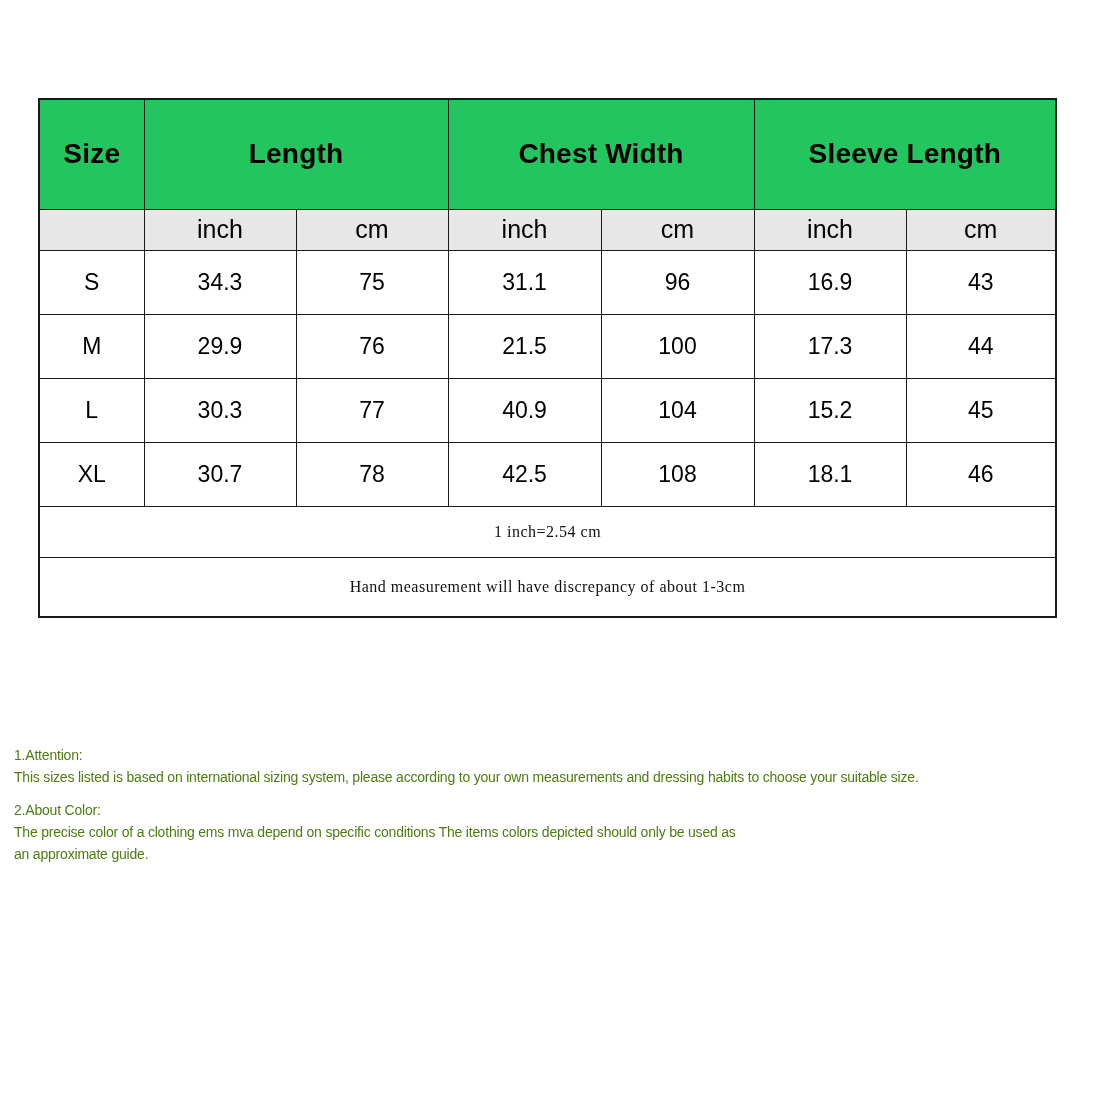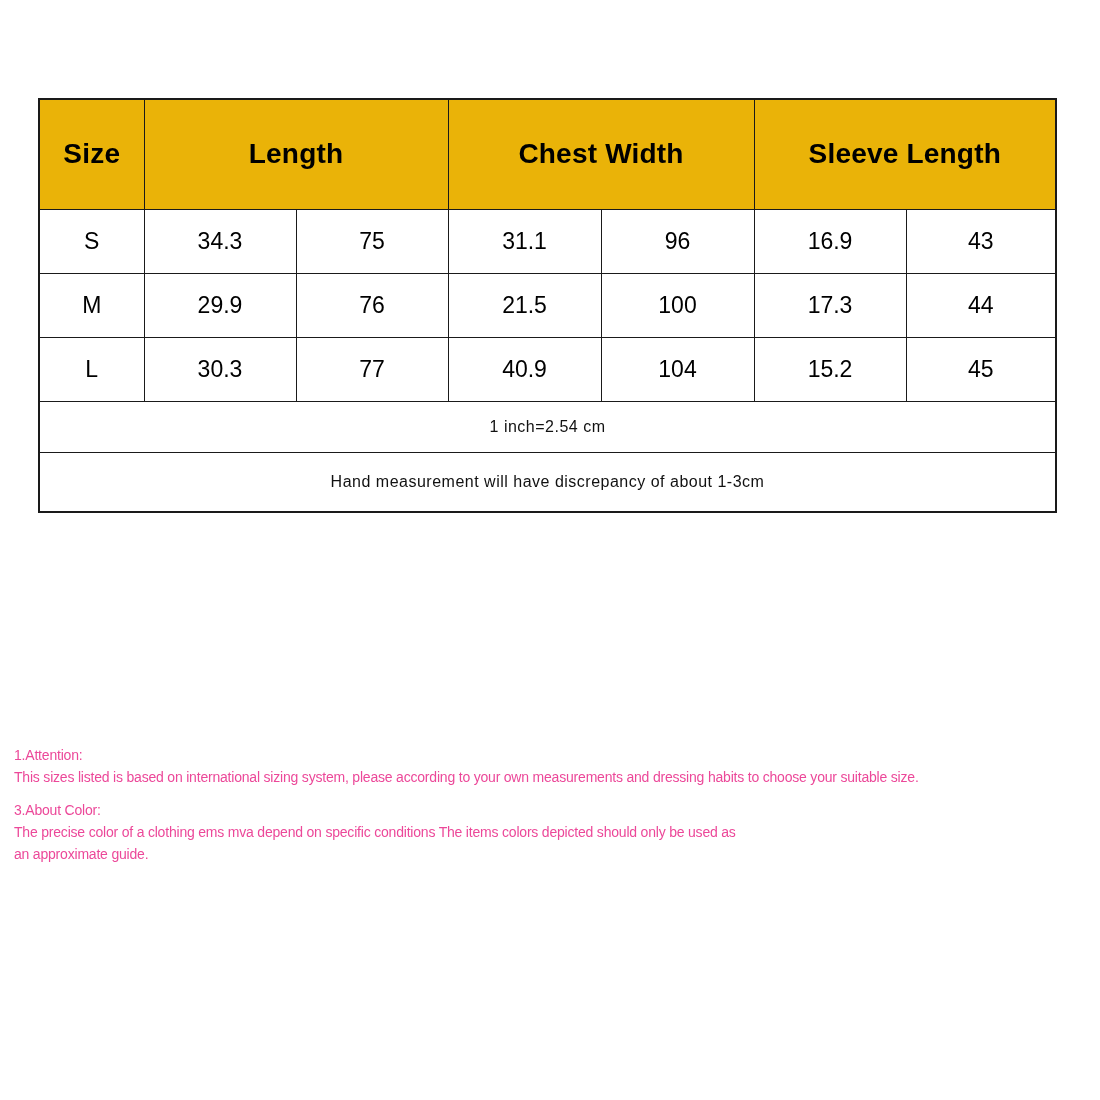--- a/index.html
+++ b/index.html
@@ -23,45 +23,45 @@
     table-layout: fixed;
   }
   table.size-chart td {
     border: 1.5px solid #1a1a1a;
     text-align: center;
     vertical-align: middle;
     padding: 0;
   }
   table.size-chart { border: 2px solid #1a1a1a; }
 
-  tr.hdr-row      { height: 110px; background: #eab308; }
+  tr.hdr-row      { height: 110px; background: #22c55e; }
   tr.hdr-row td   { font-size: 28px; font-weight: 700; letter-spacing: 0.2px; }
   tr.unit-row     { height: 41px;  background: #e7e7e7; }
   tr.unit-row td  { font-size: 25px; font-weight: 400; }
   tr.data-row     { height: 64px;  background: #ffffff; }
   tr.data-row td  { font-size: 23px; font-weight: 400; }
   tr.note-row-1   { height: 51px;  background: #ffffff; }
   tr.note-row-2   { height: 60px;  background: #ffffff; }
   tr.note-row-1 td, tr.note-row-2 td {
-    font-family: Liberation Sans, sans-serif;
+    font-family: Liberation Serif, serif;
     font-size: 16px;
     letter-spacing: 0.5px;
     color: #111111;
   }
 
   
   .info-notes {
     position: absolute;
     left: 14px;
     top: 744px;
     width: 1080px;
     font-size: 14px;
     line-height: 22px;
     letter-spacing: -0.2px;
-    color: #ec4899;
+    color: #4d7c0f;
   }
   .info-notes p {
     margin: 0 0 11px 0;
     white-space: pre;
   }
 </style>
 </head>
 <body>
 
 <div class="page">
@@ -78,20 +78,29 @@
     </colgroup>
 
     <tbody>
         <tr class="hdr-row">
       <td>Size</td>
       <td colspan="2">Length</td>
       <td colspan="2">Chest Width</td>
       <td colspan="2">Sleeve Length</td>
     </tr>
 
+    <tr class="unit-row">
+      <td></td>
+      <td>inch</td>
+      <td>cm</td>
+      <td>inch</td>
+      <td>cm</td>
+      <td>inch</td>
+      <td>cm</td>
+    </tr>
 
     <tr class="data-row">
       <td>S</td>
       <td>34.3</td>
       <td>75</td>
       <td>31.1</td>
       <td>96</td>
       <td>16.9</td>
       <td>43</td>
     </tr>
@@ -109,31 +118,40 @@
     <tr class="data-row">
       <td>L</td>
       <td>30.3</td>
       <td>77</td>
       <td>40.9</td>
       <td>104</td>
       <td>15.2</td>
       <td>45</td>
     </tr>
 
+    <tr class="data-row">
+      <td>XL</td>
+      <td>30.7</td>
+      <td>78</td>
+      <td>42.5</td>
+      <td>108</td>
+      <td>18.1</td>
+      <td>46</td>
+    </tr>
 
     <tr class="note-row-1">
       <td colspan="7">1 inch=2.54 cm</td>
     </tr>
     <tr class="note-row-2">
       <td colspan="7">Hand measurement will have discrepancy of about 1-3cm</td>
     </tr>
   </tbody>
     </table>
 
   <div class="info-notes">
     <p>1.Attention:
 This sizes listed is based on international sizing system, please according to your own measurements and dressing habits to choose your suitable size.</p>
-    <p>3.About Color:
+    <p>2.About Color:
 The precise color of a clothing ems mva depend on specific conditions The items colors depicted should only be used as
 an approximate guide.</p>
   </div>
 
 </div>
 
 </body></html>

